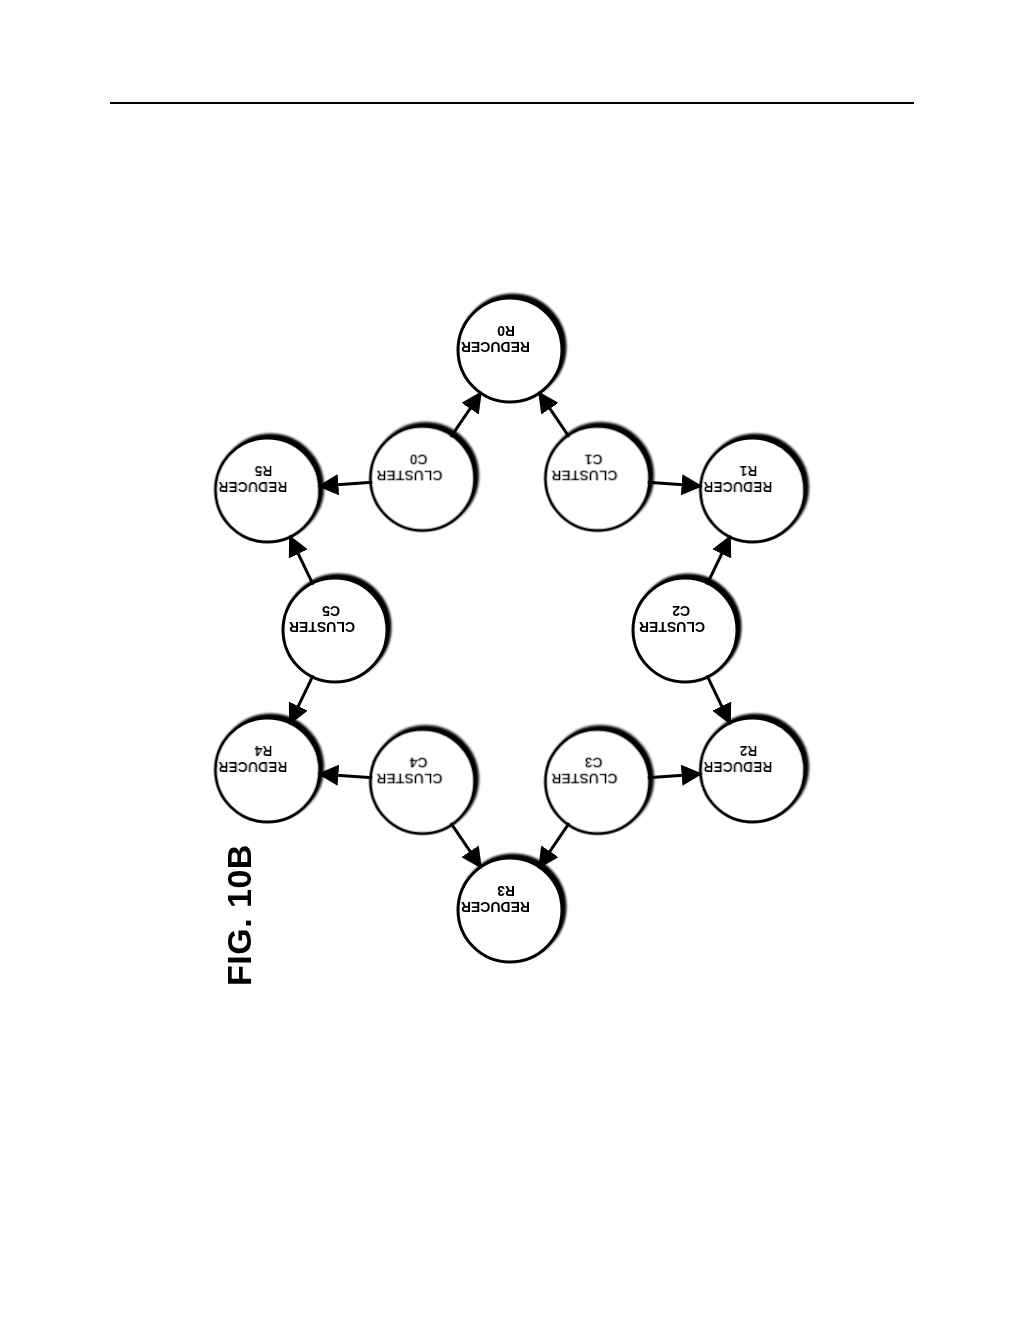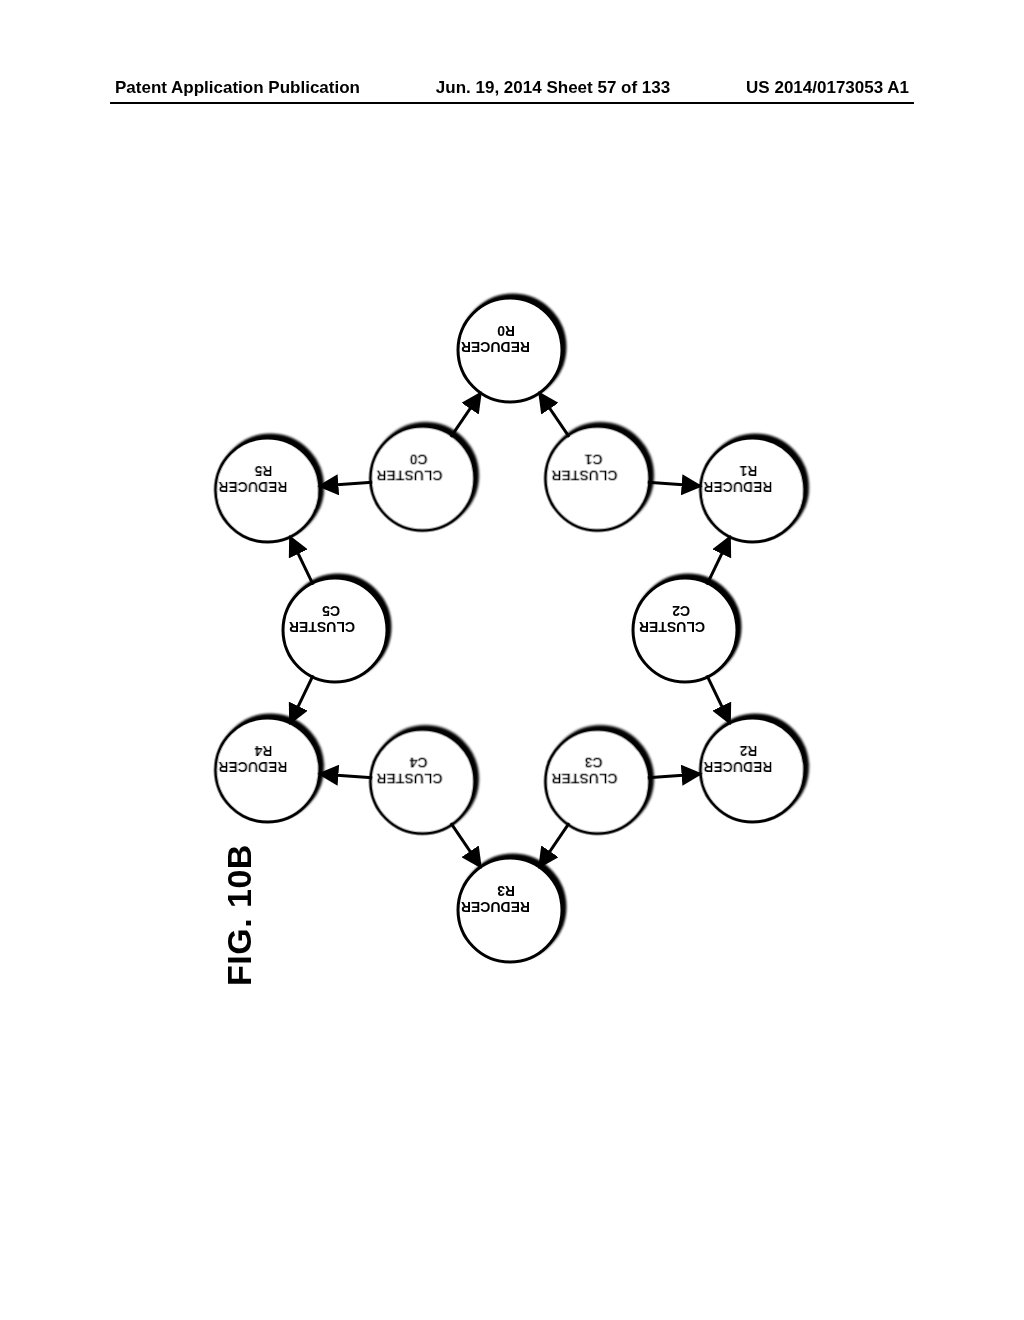--- a/index.html
+++ b/index.html
@@ -53,25 +53,20 @@
     letter-spacing: 0.5px;
     transform: rotate(-90deg);
     transform-origin: left top;
   }
 </style>
 </head>
 <body>
 
 <div class="page">
 
-  <div class="header">
-    <span class="left">Patent Application Publication</span>
-    <span class="center">Jun. 19, 2014  Sheet 57 of 133</span>
-    <span class="right">US 2014/0173053 A1</span>
-  </div>
   <div class="rule"></div>
 
   <div class="figure-area">
     <svg class="diagram" viewBox="0 0 700 780">
       <defs>
         <marker id="arrow" viewBox="0 0 10 10" refX="9" refY="5" markerWidth="7" markerHeight="7" orient="auto-start-reverse">
           <path d="M 0 0 L 10 5 L 0 10 z" fill="#000"></path>
         </marker>
         <filter id="shadow" x="-20%" y="-20%" width="140%" height="140%">
           <feOffset in="SourceAlpha" dx="3" dy="3" result="off"></feOffset>

